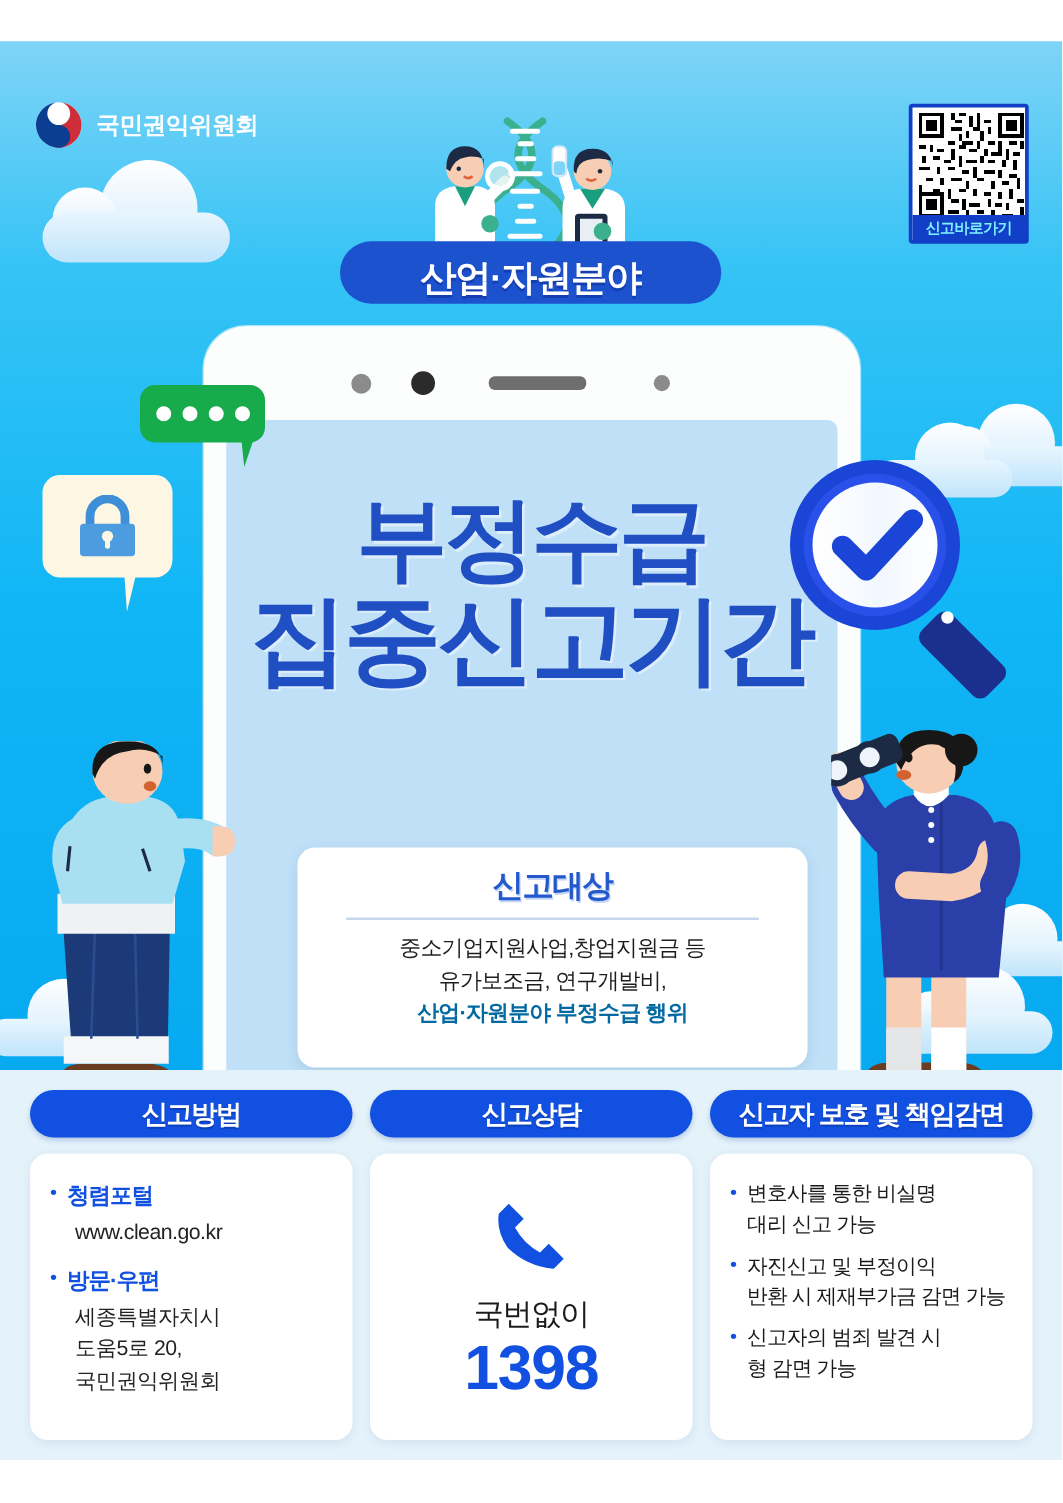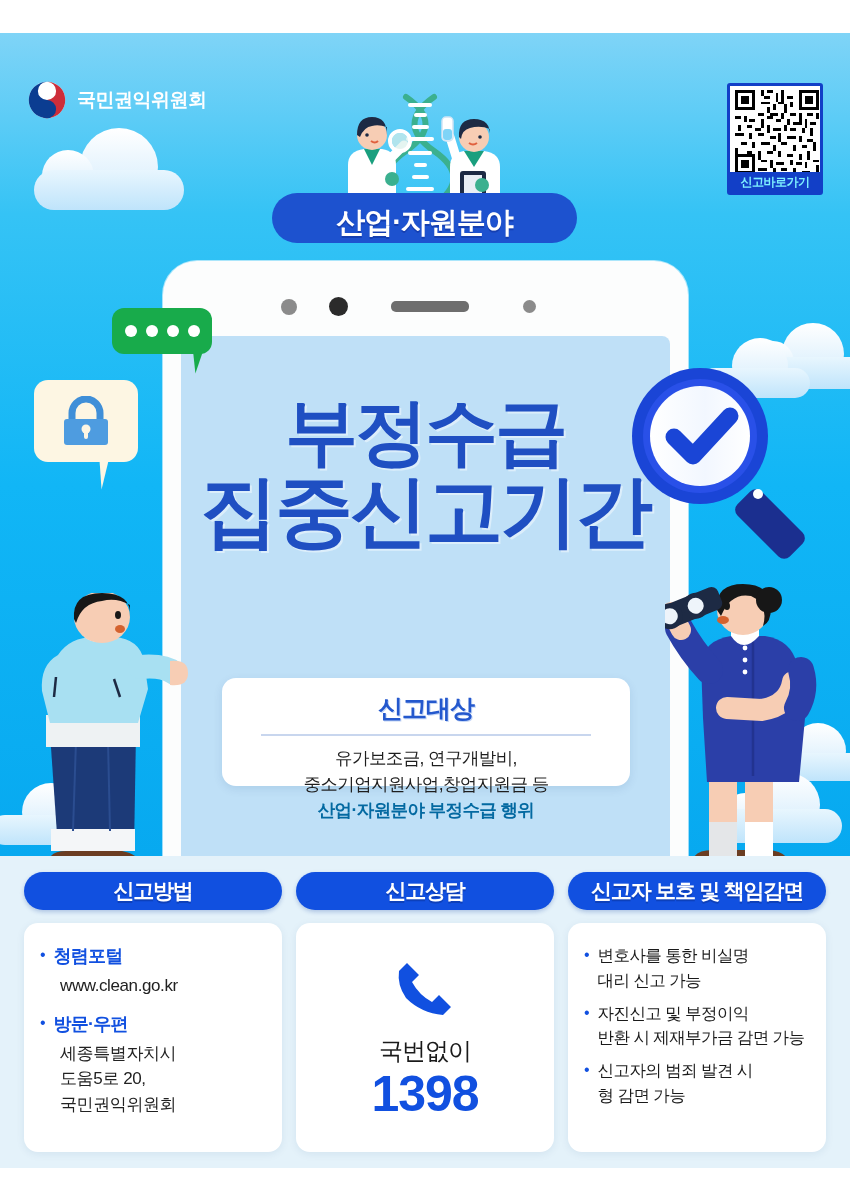--- a/index.html
+++ b/index.html
@@ -111,21 +111,21 @@
     text-shadow:2px 2px 0 rgba(255,255,255,.45);
   }
   .h-line2 { font-size:78px; }
   .h-dates {
     margin-top:10px; font-size:45px; font-weight:800; color:#2557c9; letter-spacing:-1px;
     text-shadow:1px 1px 0 rgba(255,255,255,.4);
   }
 
   
   .target-card {
-    position:absolute; left:222px; top:645px; width:408px; height:108px;
+    position:absolute; left:238px; top:645px; width:408px; height:176px;
     background:#ffffff; border-radius:14px; box-shadow:0 3px 10px rgba(0,60,120,.10);
     padding:14px 18px 0 18px; text-align:center;
   }
   .target-title {
     font-size:25px; font-weight:800; color:#2458cd; letter-spacing:-1px;
     text-shadow:1px 1px 0 rgba(190,210,245,.9);
   }
   .target-rule { width:330px; height:1.5px; background:#c8d6ee; margin:9px auto 9px auto; }
   .target-line { font-size:17.5px; color:#1e1e1e; line-height:1.5; letter-spacing:-0.6px; }
   .target-line.bold { font-weight:800; color:#0369a1; }
@@ -410,22 +410,22 @@
     </div>
 
     <div class="headline">
       <div class="h-line">부정수급</div>
       <div class="h-line h-line2">집중신고기간</div>
     </div>
 
     <div class="target-card">
       <div class="target-title">신고대상</div>
       <div class="target-rule"></div>
+      <div class="target-line">중소기업지원사업,창업지원금 등</div>
       <div class="target-line">유가보조금, 연구개발비,</div>
-      <div class="target-line">중소기업지원사업,창업지원금 등</div>
       <div class="target-line bold">산업·자원분야 부정수급 행위</div>
     </div>
 
     <div class="char-left">
       <svg viewBox="0 0 170 296" width="170" height="296">
 
         <path d="M30 272 Q30 258 48 258 L104 258 Q124 262 124 276 L124 288 L30 288 Z" fill="#6b3d22"></path>
 
         <path d="M32 140 L118 140 L116 256 L40 256 Z" fill="#1c3a78"></path>
         <rect x="33" y="236" width="84" height="22" fill="#f4f6f8"></rect>

